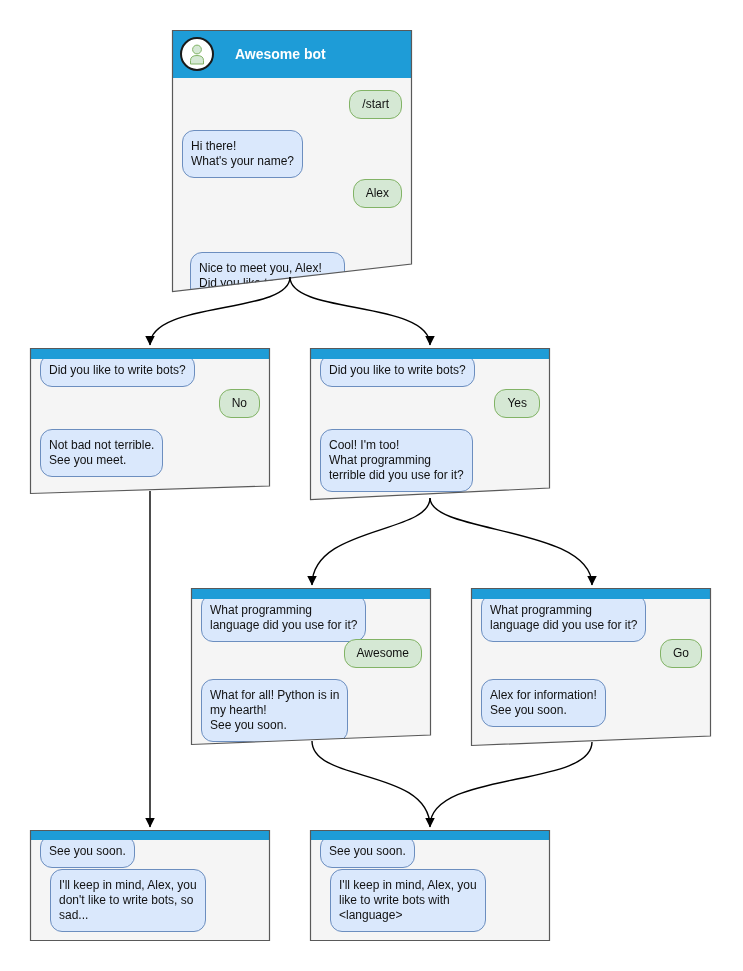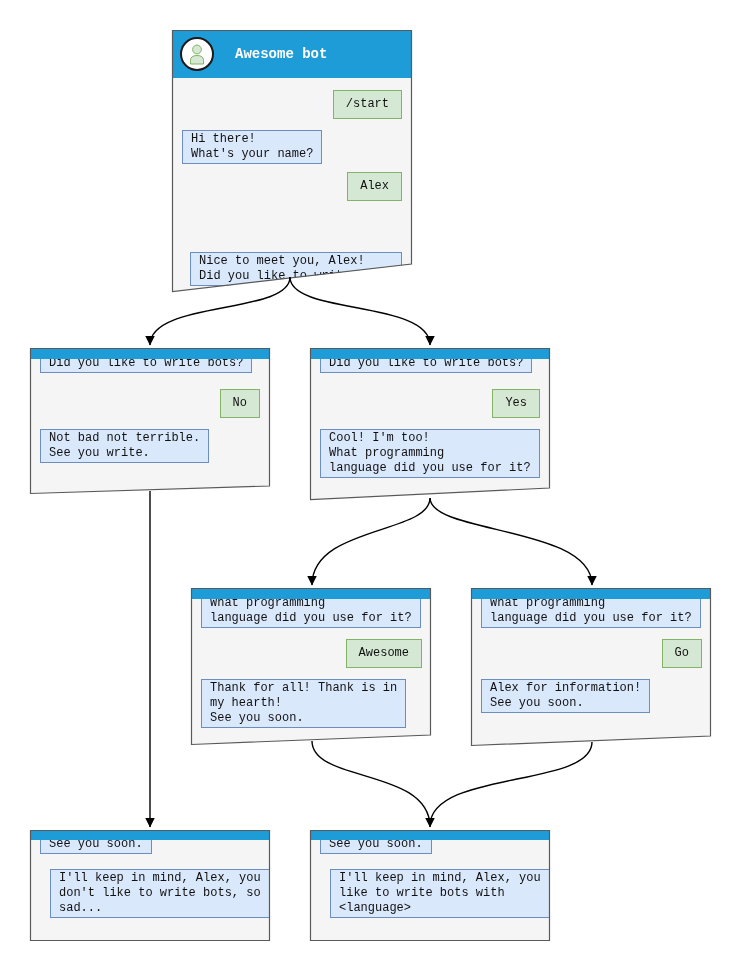--- a/index.html
+++ b/index.html
@@ -13,21 +13,21 @@
     --arrow-color:#000000;
     --text-color:#111111;
     --title-color:#ffffff;
   }
   html,body{margin:0;padding:0;background:#ffffff;}
   #canvas{
     position:relative;width:743px;height:971px;background:#ffffff;
     font-family:"Liberation Sans",sans-serif;overflow:hidden;
   }
   .window{
-    position:absolute;width:240px;background:var(--window-bg);font-family:Liberation Mono, monospace;
+    position:absolute;width:240px;background:var(--window-bg);
   }
   .window-header{
     position:absolute;top:0;left:0;right:0;z-index:3;
     background:var(--header-blue);display:flex;align-items:center;
   }
   .w-main{left:172px;top:30px;height:262px;
     clip-path:polygon(0 0,240px 0,240px 234px,0 262px);}
   .w-main .window-header{height:48px;}
   .w-no{left:30px;top:348px;height:145px;
     clip-path:polygon(0 0,240px 0,240px 138px,0 145px);}
@@ -46,28 +46,28 @@
   .avatar{
     width:30px;height:30px;border-radius:50%;background:#ffffff;
     border:2px solid #1a1a1a;margin-left:8px;flex:0 0 auto;
     display:flex;align-items:center;justify-content:center;overflow:hidden;
   }
   .bot-title{
     color:var(--title-color);font-size:14px;font-weight:bold;margin-left:21px;
   }
   .bubble{
     position:absolute;font-size:12px;line-height:15px;color:var(--text-color);
-    white-space:pre-line;border-radius:0;z-index:1;
+    white-space:pre-line;border-radius:12px;z-index:1;
   }
-  .in{background:var(--bubble-in-bg);border:1px solid var(--bubble-in-border);padding:1px 8px;}
+  .in{background:var(--bubble-in-bg);border:1px solid var(--bubble-in-border);padding:8px 8px;}
   .out{background:var(--bubble-out-bg);border:1px solid var(--bubble-out-border);padding:6px 12px;}
 
   .w-main .m1{top:60px;right:10px;}
   .w-main .m2{top:100px;left:10px;}
-  .w-main .m3{top:142px;right:10px;}
+  .w-main .m3{top:149px;right:10px;}
   .w-main .m4{top:190px;left:18px;margin-top:32px;}
 
   .w-no .m1,.w-yes .m1{top:6px;left:10px;}
   .w-no .m2,.w-yes .m2{top:41px;right:10px;text-align:center;}
   .w-no .m3,.w-yes .m3{top:81px;left:10px;}
 
   .w-python .m1,.w-go .m1{top:6px;left:10px;}
   .w-python .m2,.w-go .m2{top:51px;right:9px;}
   .w-python .m3,.w-go .m3{top:91px;left:10px;}
 
@@ -101,38 +101,38 @@
     <div class="bubble out m3">Alex</div>
     <div class="bubble in m4">Nice to meet you, Alex!
 Did you like to write bots?</div>
   </div>
 
   <div class="window w-no">
     <div class="window-header"></div>
     <div class="bubble in m1">Did you like to write bots?</div>
     <div class="bubble out m2">No</div>
     <div class="bubble in m3">Not bad not terrible.
-See you write.</div>
+See you meet.</div>
   </div>
 
   <div class="window w-yes">
     <div class="window-header"></div>
     <div class="bubble in m1">Did you like to write bots?</div>
     <div class="bubble out m2">Yes</div>
     <div class="bubble in m3">Cool! I'm too!
 What programming
-language did you use for it?</div>
+terrible did you use for it?</div>
   </div>
 
   <div class="window w-python">
     <div class="window-header"></div>
     <div class="bubble in m1">What programming
 language did you use for it?</div>
     <div class="bubble out m2">Awesome</div>
-    <div class="bubble in m3">Thank for all! Thank is in
+    <div class="bubble in m3">What for all! Python is in
 my hearth!
 See you soon.</div>
   </div>
 
   <div class="window w-go">
     <div class="window-header"></div>
     <div class="bubble in m1">What programming
 language did you use for it?</div>
     <div class="bubble out m2">Go</div>
     <div class="bubble in m3">Alex for information!

